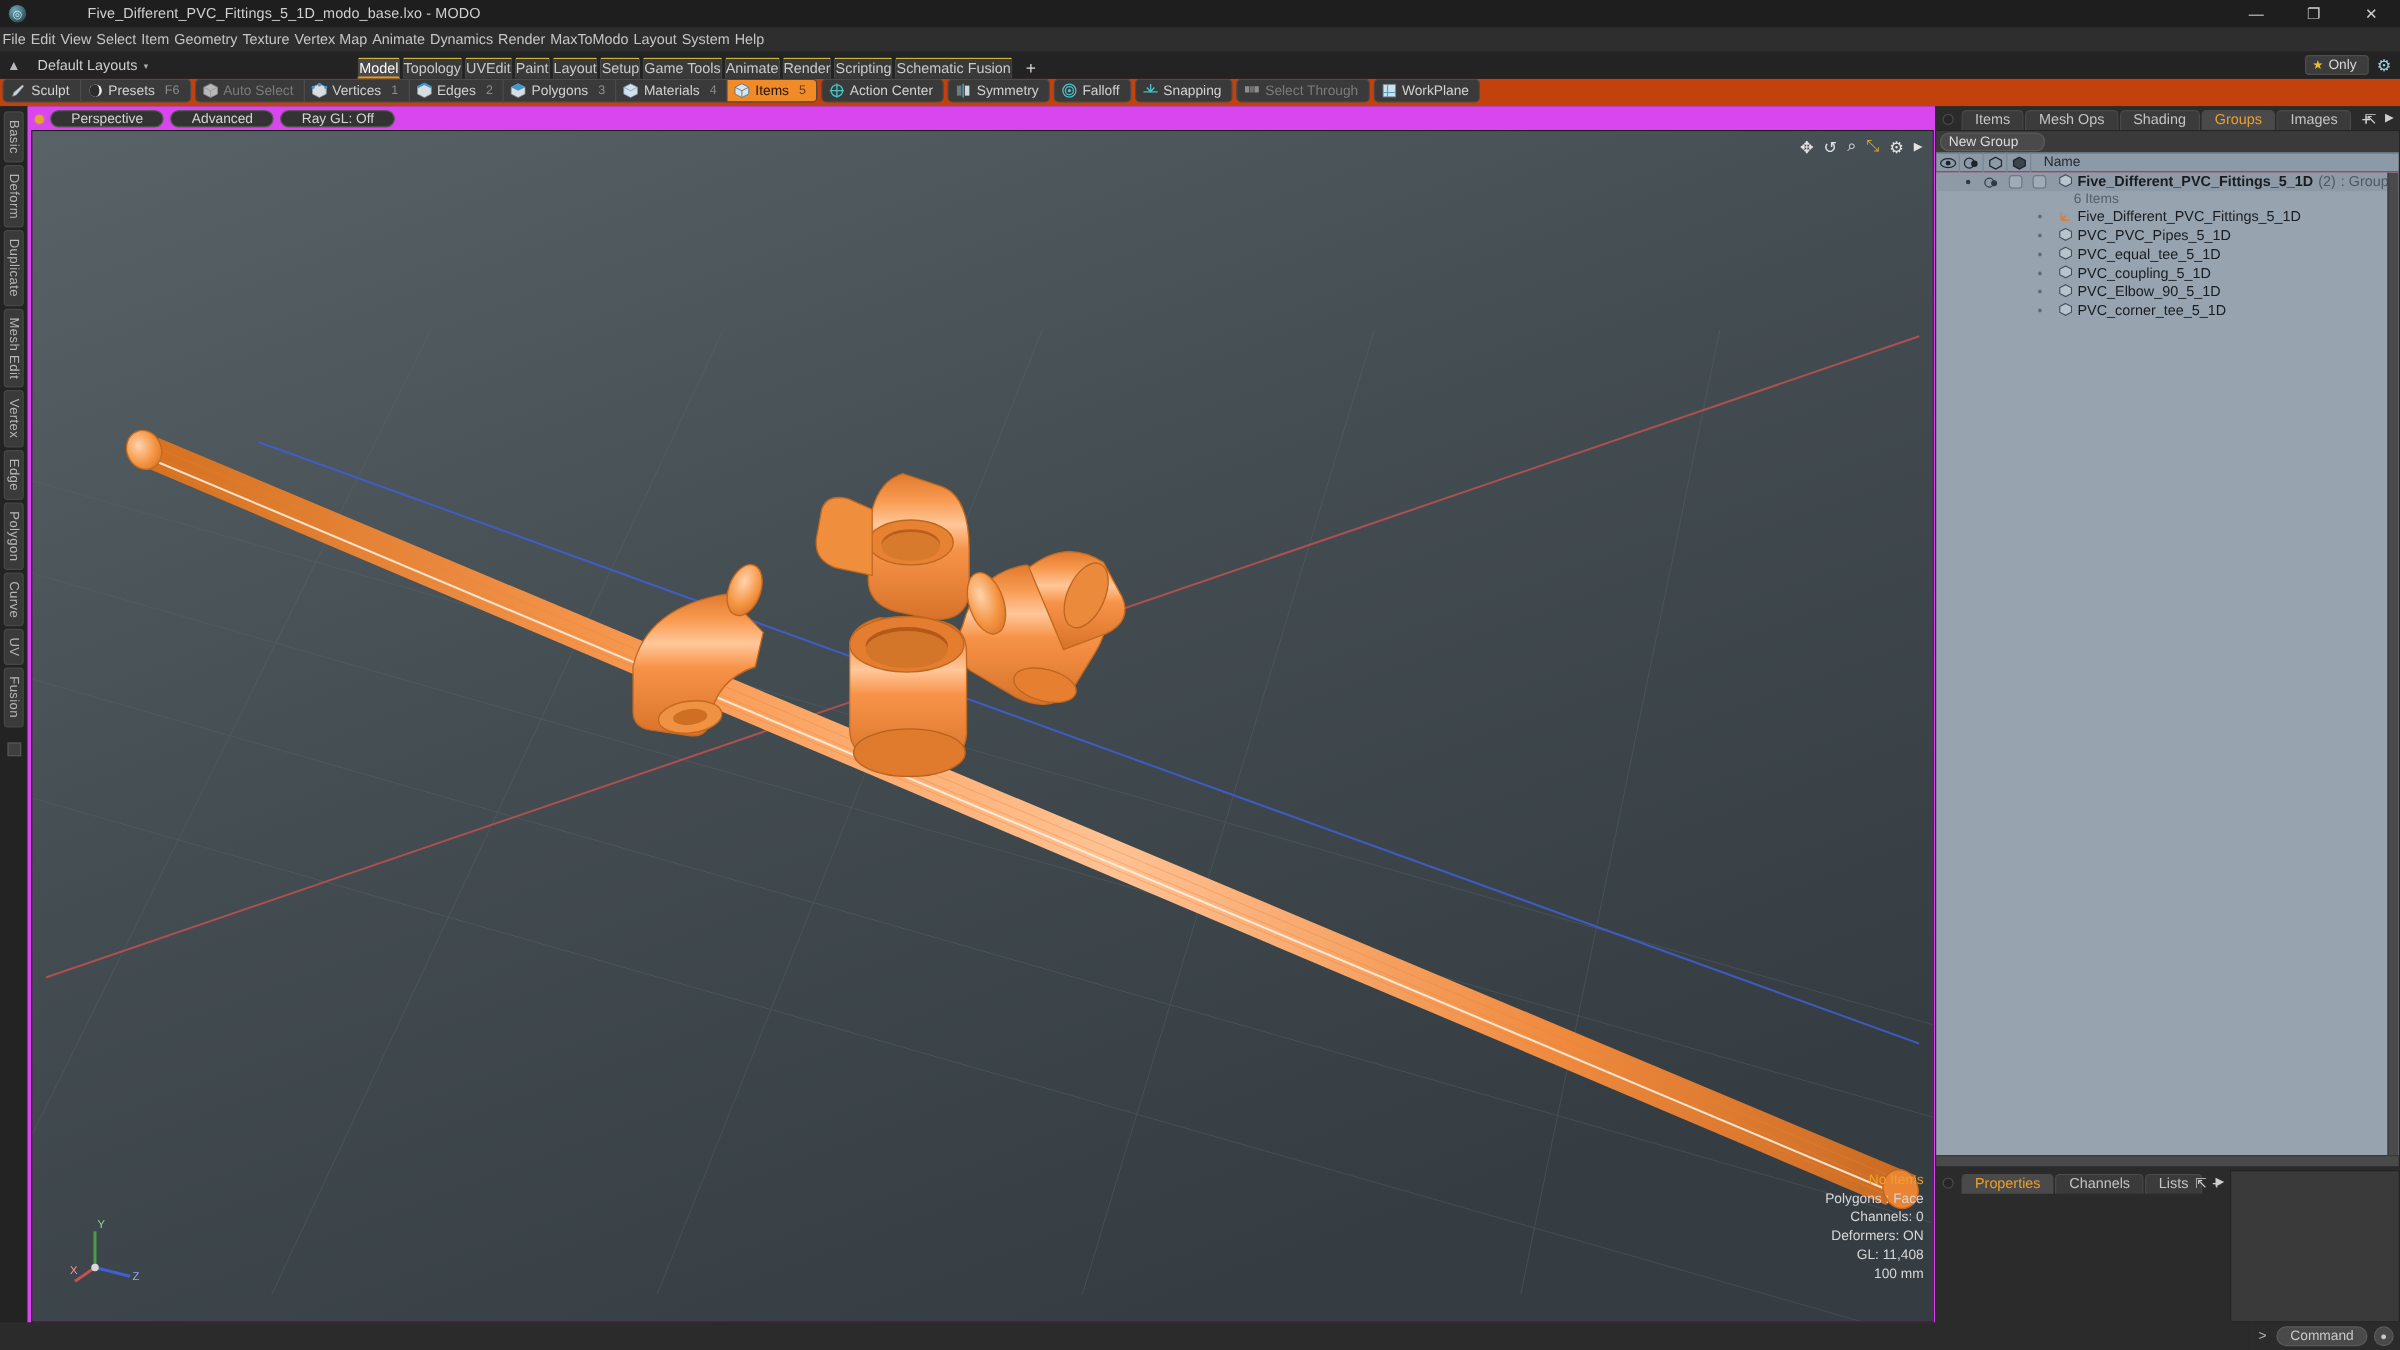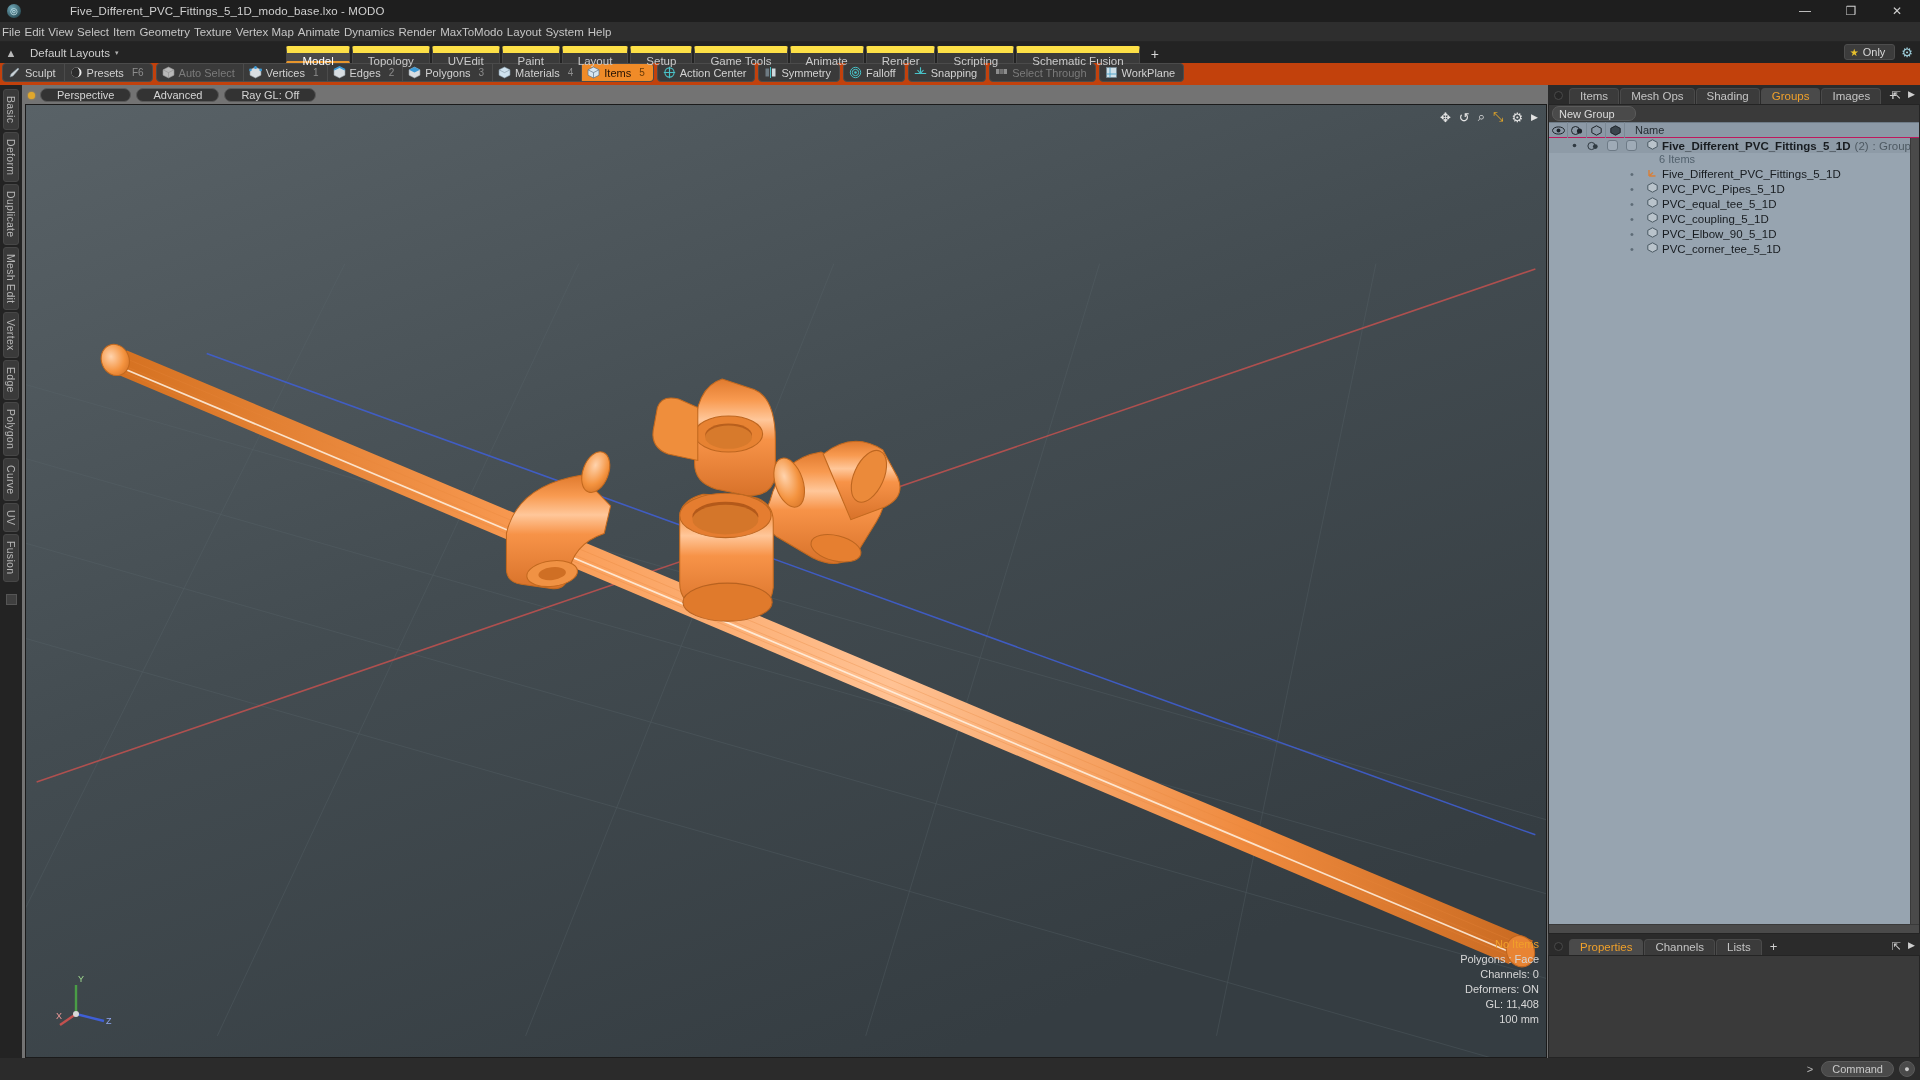--- a/index.html
+++ b/index.html
@@ -45,23 +45,23 @@
   }
   .home-ic {
     width: 22px; text-align: center; color: #b9b9b9; font-size: 11px;
   }
   .layout-sel {
     font-size: 11.5px; color: #cfcfcf; padding: 0 8px; display: flex; align-items: center; gap: 5px;
   }
   .caret { font-size: 7px; color: #b0b0b0; }
   .ltabs { display: flex; align-items: flex-end; height: 21px; margin-left: 160px; }
   .ltab {
-    height: 17px; line-height: 17px; padding: 0 15px; font-size: 11.5px;
+    height: 17px; line-height: 17px; padding: 0 0; font-size: 11.5px;
     background: #3a3a3a; color: #cacaca; margin-right: 2px;
-    border-top: 7px solid #fde047; border-left: 1px solid #464646; border-right: 1px solid #464646;
+    border-top: 1px solid #fde047; border-left: 1px solid #464646; border-right: 1px solid #464646;
     border-radius: 2px 2px 0 0;
   }
   .ltab.active { background: #4a4a4a; color: #fff; border-bottom: 2px solid #e8962c; }
   .ltab.plus { background: transparent; border: none; color: #d8d8d8; font-size: 14px; padding: 0 9px; }
   .lbar-right { position: absolute; right: 4px; top: 2px; display: flex; align-items: center; gap: 6px; }
   .only-btn {
     background: #3c3c3c; border: 1px solid #4d4d4d; border-radius: 3px;
     font-size: 11px; color: #d8d8d8; padding: 1px 9px 1px 5px; display: flex; align-items: center; gap: 4px;
   }
   .star { color: #e8c12c; font-size: 10px; }
@@ -96,21 +96,21 @@
     align-items: center; padding-top: 4px; gap: 2px; flex: 0 0 22px;
   }
   .vtab {
     writing-mode: vertical-rl; text-orientation: mixed; font-size: 10.5px;
     color: #b6b6b6; background: #3a3a3a; border: 1px solid #474747;
     border-radius: 3px; padding: 6px 1px; letter-spacing: .3px;
   }
   .lsq { width: 11px; height: 11px; background: #3f3f3f; border: 1px solid #555; margin-top: 10px; }
 
   
-  .vpcol { flex: 1; display: flex; flex-direction: column; min-width: 0; background: #737373; }
+  .vpcol { flex: 1; display: flex; flex-direction: column; min-width: 0; background: #d946ef; }
   .vpheader { height: 18px; display: flex; align-items: center; gap: 5px; padding: 2px 4px 0 6px; }
   .dot-o { width: 7px; height: 7px; border-radius: 50%; background: #e0a72c; box-shadow: 0 0 2px #e0a72c; }
   .pill {
     height: 14px; line-height: 13px; padding: 0 16px; font-size: 11px; color: #d5d5d5;
     border: 1px solid #5a5a5a; border-radius: 7px; background: #333;
   }
   .viewport {
     position: relative; flex: 1; margin: 1px 1px 0 3px;
     background: linear-gradient(160deg,#545e63 0%, #3e474c 45%, #333b40 100%);
     border: 1px solid #1b1b1b; overflow: hidden;
@@ -178,21 +178,21 @@
   .sub-count { font-size: 11px; color: #52616d; padding-left: 82px; height: 13px; line-height: 13px; margin-left: 28px; }
   .dash { color: #5d6b76; font-size: 11px; letter-spacing: -1px; }
   .tree-scroll-v {
     position: absolute; right: 0; top: 0; width: 9px; height: 100%;
     background: #4a4a4a; border-left: 1px solid #3a3a3a;
   }
   .tree-scroll-h {
     height: 9px; background: #4a4a4a; border-top: 1px solid #3a3a3a;
   }
 
-  .props { height: 122px; display: flex; flex-direction: column; flex: 0 0 122px; margin-top: 2px; }
+  .props { height: 122px; display: flex; flex-direction: row; flex: 0 0 122px; margin-top: 2px; }
   .ptabs { height: 19px; display: flex; align-items: flex-end; gap: 1px; padding-left: 4px; position: relative; }
   .pbody { flex: 1; background: #3a3a3a; border: 1px solid #242424; }
 
   .cmdbar {
     height: 22px; background: #2b2b2b; display: flex; align-items: center; gap: 5px;
     padding: 0 5px; flex: 0 0 22px;
   }
   .cmd-arrow { color: #b9b9b9; font-size: 11px; padding: 0 3px; }
   .cmd-input {
     flex: 1; height: 16px; background: #4a4a4a; border: 1px solid #5a5a5a; border-radius: 8px;

